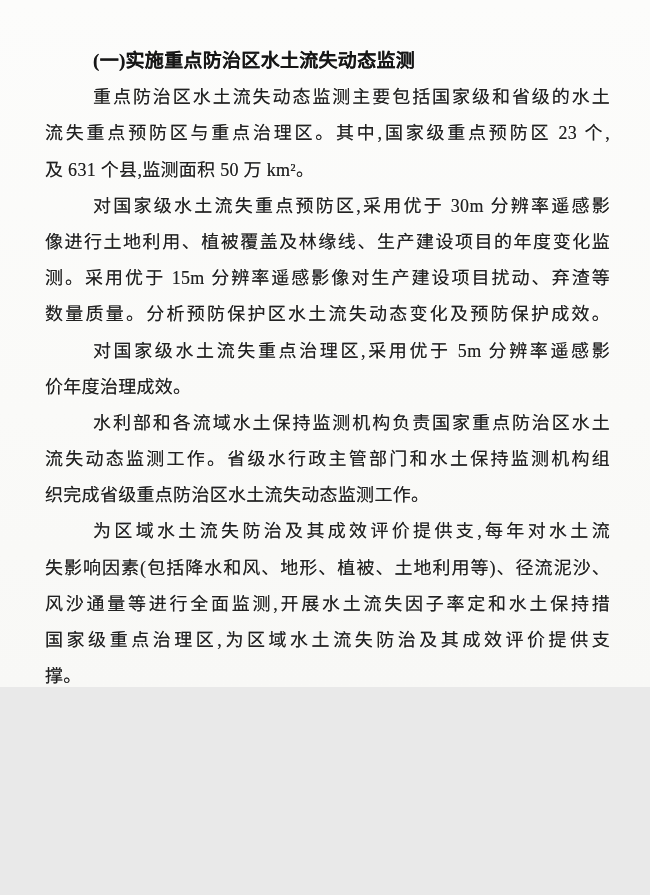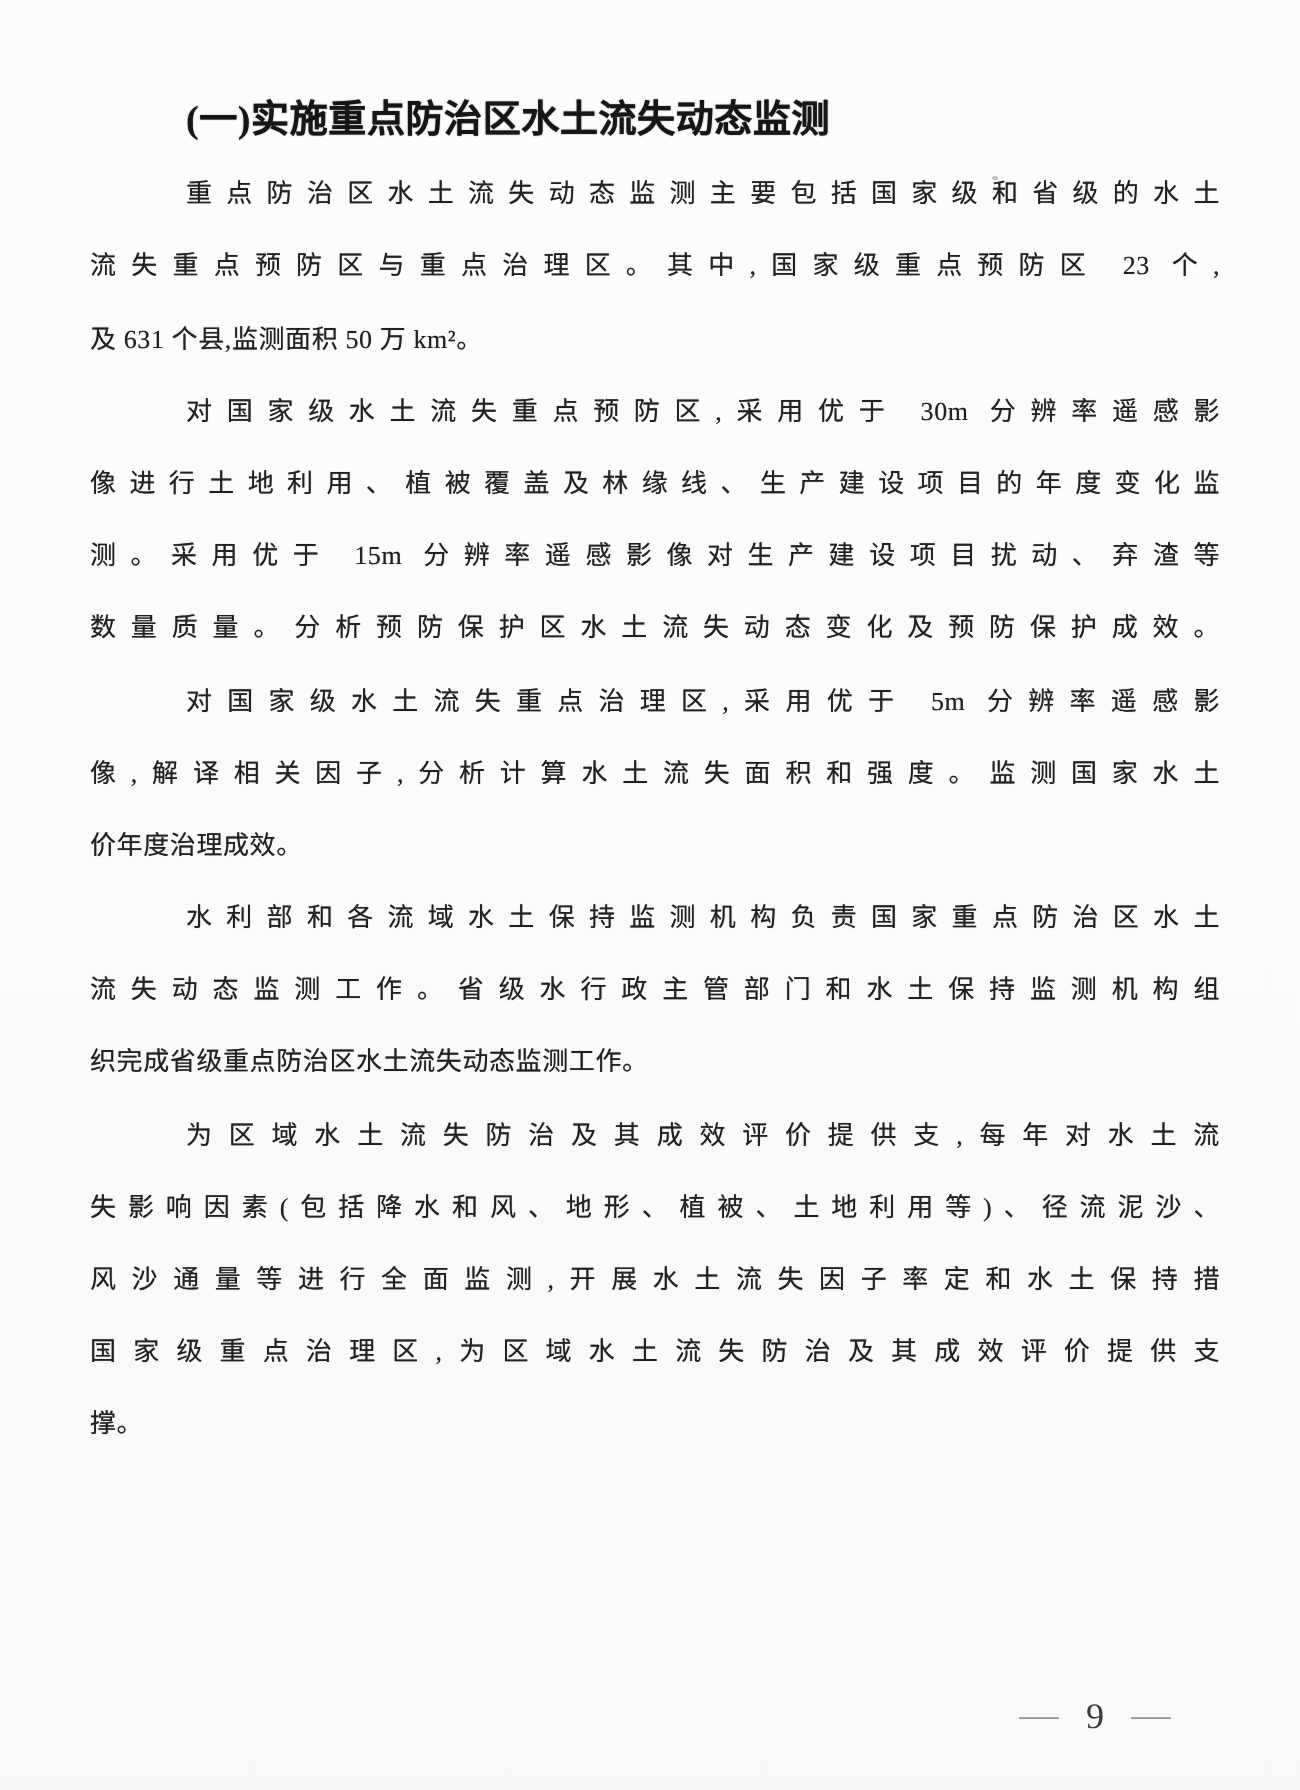--- a/index.html
+++ b/index.html
@@ -3,36 +3,36 @@
 <meta charset="utf-8">
 <style>
   html, body {
     margin: 0;
     padding: 0;
     background: #e9e9e9;
   }
   .page {
     position: relative;
     width: 650px;
-    height: 895px;
+    height: 687px;
     margin: 0;
     background: linear-gradient(180deg, #fcfcfb 0%, #fafaf8 60%, #f8f8f6 100%);
     overflow: hidden;
     font-family: "Liberation Serif", "DejaVu Serif", serif;
   }
   .content {
     position: absolute;
     left: 45px;
     top: 43px;
     width: 565px;
   }
   .line {
     height: 36.2px;
     line-height: 36.2px;
-    font-size: 13px;
+    font-size: 18px;
     color: #212121;
     letter-spacing: 0.3px;
     text-align: justify;
     text-align-last: left;
     white-space: normal;
     overflow: hidden;
     text-shadow: 0 0 0.4px rgba(20,20,20,0.55);
   }
   .line.fill {
     text-align-last: justify;
@@ -87,21 +87,20 @@
   <main class="content">
     <div class="line heading indent">(一)实施重点防治区水土流失动态监测</div>
     <div class="line fill indent">重点防治区水土流失动态监测主要包括国家级和省级的水土</div>
     <div class="line fill">流失重点预防区与重点治理区。其中,国家级重点预防区 23 个,</div>
     <div class="line">及 631 个县,监测面积 50 万 km²。</div>
     <div class="line fill indent">对国家级水土流失重点预防区,采用优于 30m 分辨率遥感影</div>
     <div class="line fill">像进行土地利用、植被覆盖及林缘线、生产建设项目的年度变化监</div>
     <div class="line fill">测。采用优于 15m 分辨率遥感影像对生产建设项目扰动、弃渣等</div>
     <div class="line fill">数量质量。分析预防保护区水土流失动态变化及预防保护成效。</div>
     <div class="line fill indent">对国家级水土流失重点治理区,采用优于 5m 分辨率遥感影</div>
-    <div class="line fill">像,解译相关因子,分析计算水土流失面积和强度。监测国家水土</div>
     <div class="line">价年度治理成效。</div>
     <div class="line fill indent">水利部和各流域水土保持监测机构负责国家重点防治区水土</div>
     <div class="line fill">流失动态监测工作。省级水行政主管部门和水土保持监测机构组</div>
     <div class="line">织完成省级重点防治区水土流失动态监测工作。</div>
     <div class="line fill indent">为区域水土流失防治及其成效评价提供支,每年对水土流</div>
     <div class="line fill">失影响因素(包括降水和风、地形、植被、土地利用等)、径流泥沙、</div>
     <div class="line fill">风沙通量等进行全面监测,开展水土流失因子率定和水土保持措</div>
     <div class="line fill">国家级重点治理区,为区域水土流失防治及其成效评价提供支</div>
     <div class="line">撑。</div>
   </main>

